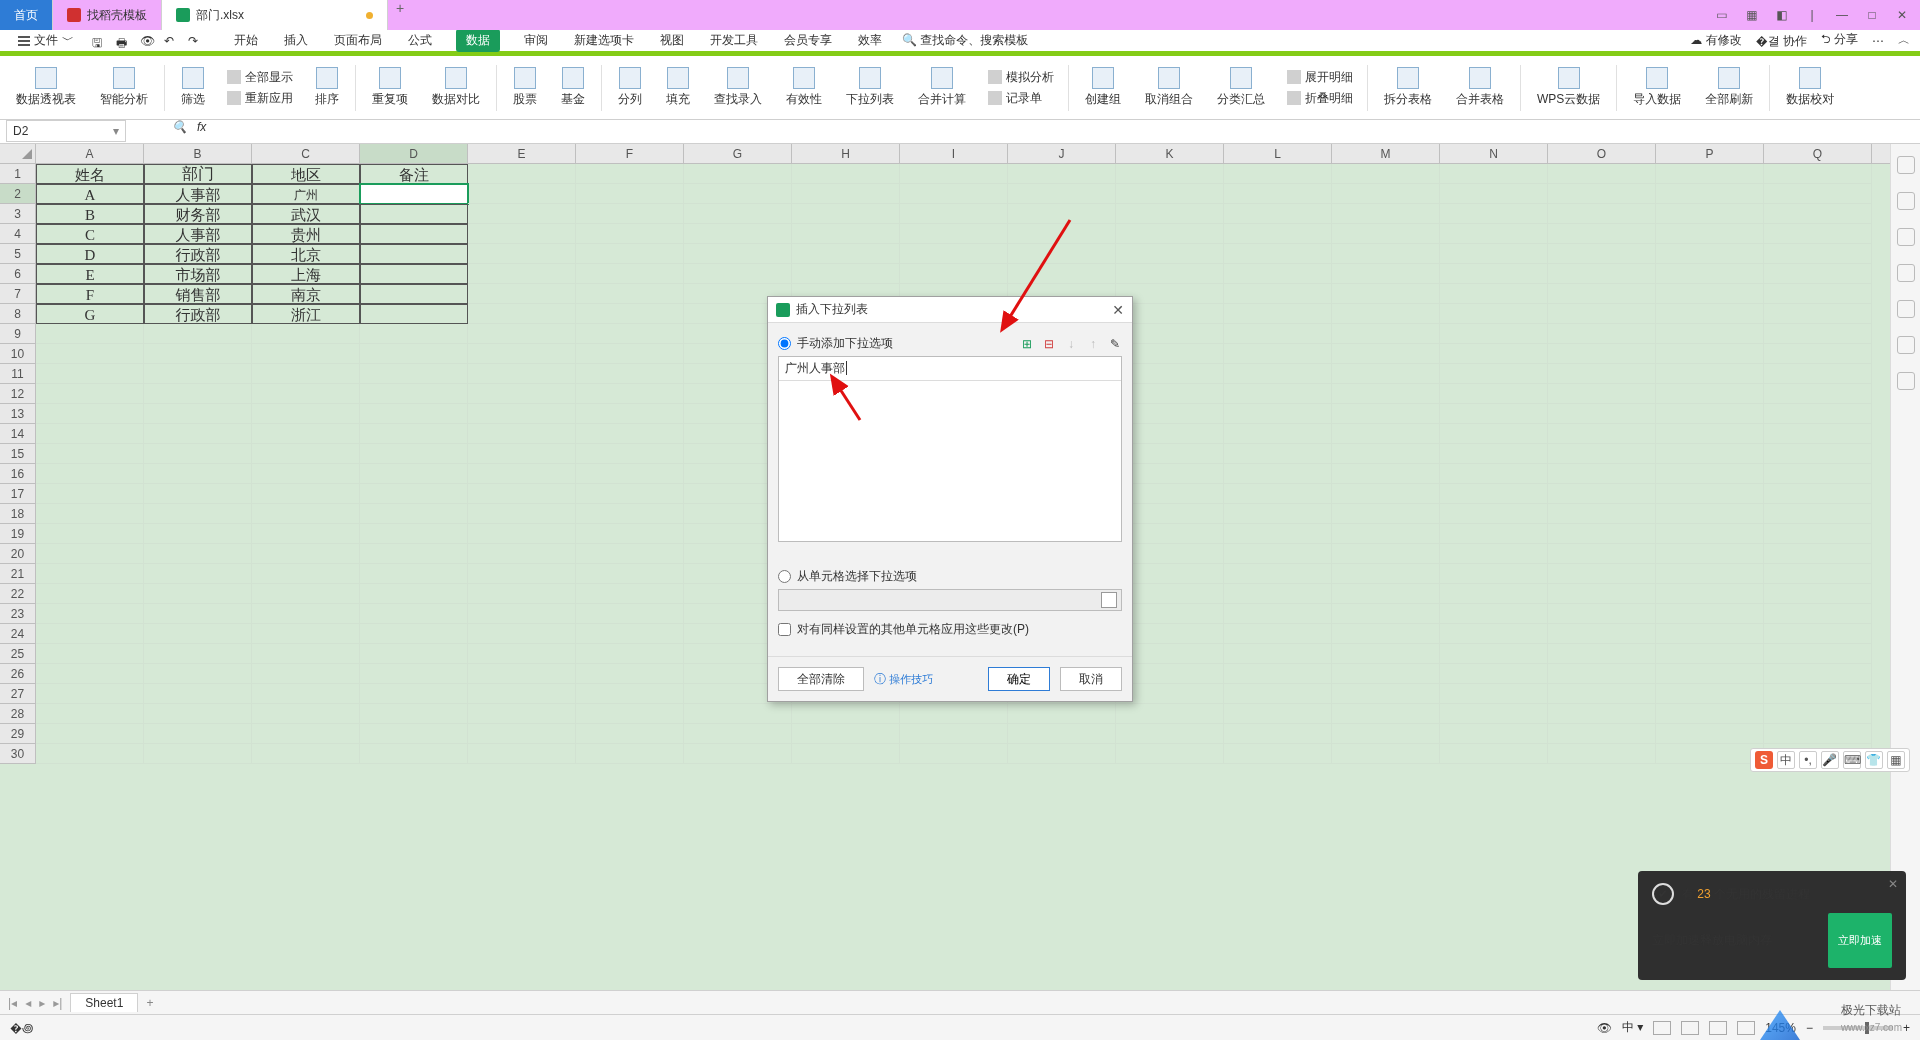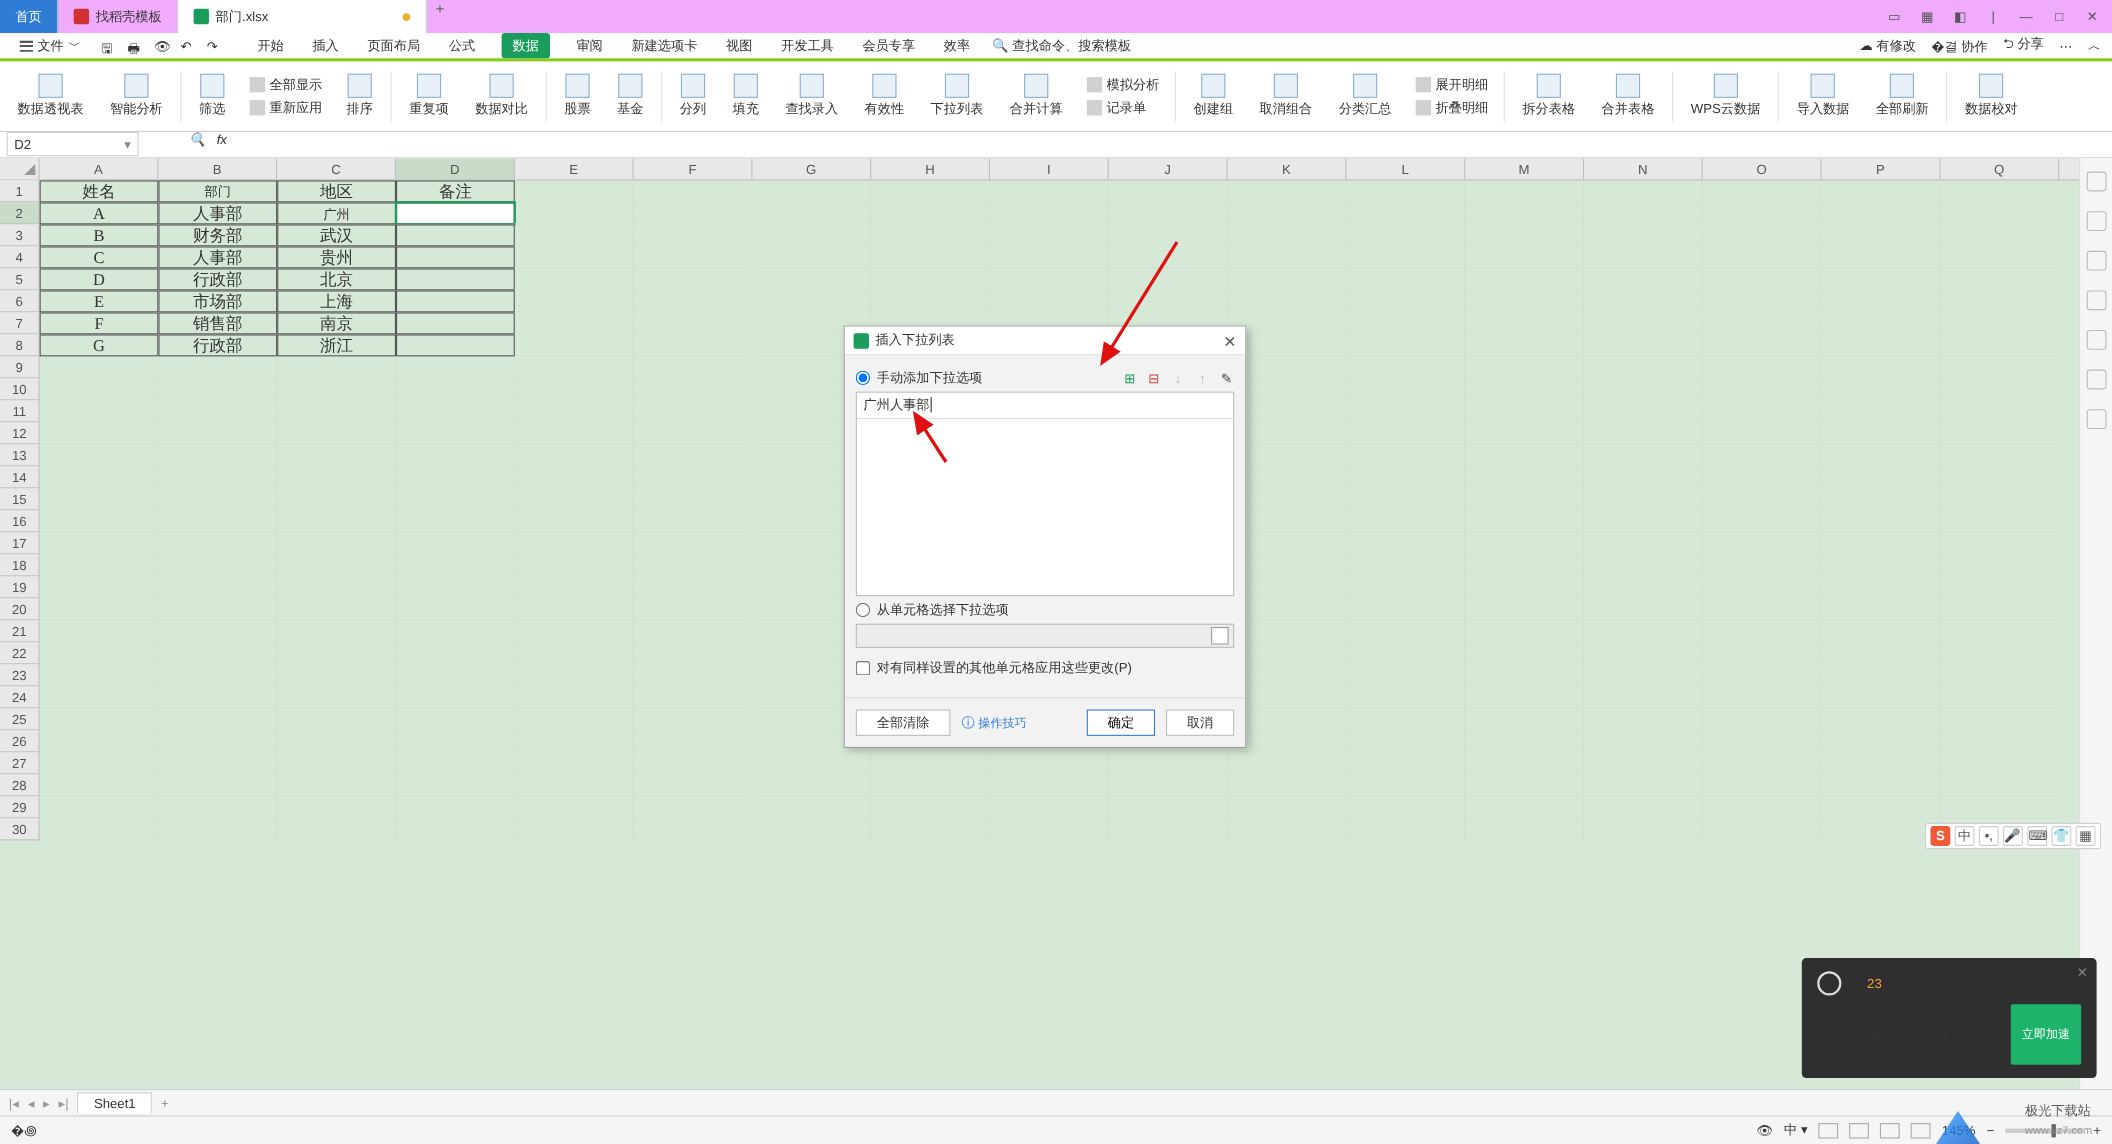--- a/index.html
+++ b/index.html
@@ -9,21 +9,21 @@
 .tab{height:30px;display:flex;align-items:center;padding:0 14px;gap:6px;cursor:pointer;border-right:1px solid #d0d0d0}
 .tab.active-home{background:#2e7cd6;color:#fff}
 .tab.active-home span{color:#fff}
 .tab .dot-mod{width:7px;height:7px;border-radius:50%;background:#f0b030}
 .tab .wps-ico{width:14px;height:14px;background:#d03030;border-radius:2px;display:inline-block}
 .tab .xls-ico{width:14px;height:14px;background:#1a9c5b;border-radius:2px;display:inline-block}
 .newtab{width:24px;text-align:center;font-size:14px;color:#666}
 .winctl{position:absolute;right:4px;top:0;display:flex;gap:2px;align-items:center;height:30px}
 .winctl .w{width:28px;height:22px;display:flex;align-items:center;justify-content:center;color:#555}
 
-.menubar{height:26px;background:#fff;display:flex;align-items:center;padding:0 12px;gap:2px;border-bottom:3px solid #84cc16}
+.menubar{height:26px;background:#fff;display:flex;align-items:center;padding:0 12px;gap:2px;border-bottom:5px solid #84cc16}
 .menubar .file{display:flex;align-items:center;gap:4px;padding:2px 6px}
 .menubar .hamb{display:inline-block;width:12px;height:10px;background:linear-gradient(#555 0 2px,transparent 2px 4px,#555 4px 6px,transparent 6px 8px,#555 8px 10px)}
 .menubar .qat{display:flex;gap:10px;margin-left:10px;color:#666}
 .menubar .qat span{width:14px;height:14px;display:inline-block}
 .menubar .mtabs{display:flex;gap:22px;margin-left:28px}
 .menubar .mtabs span{padding:3px 2px;cursor:pointer}
 .menubar .mtabs .sel{background:#1a9c5b;color:#fff;border-radius:3px;padding:3px 10px}
 .menubar .search{margin-left:16px;color:#888}
 .menubar .right{position:absolute;right:10px;display:flex;gap:14px;align-items:center;color:#555}
 
@@ -329,21 +329,21 @@
         <div class="ch">N</div>
         <div class="ch">O</div>
         <div class="ch">P</div>
         <div class="ch">Q</div>
       </div>
   </div>
   <div class="rows" id="rows">
       <div class="row">
         <div class="rh">1</div>
         <div class="cell bord" style="font-family: SimSun; font-size: 15px;">姓名</div>
-        <div class="cell bord" style="font-family: Liberation Mono, monospace; font-size: 12px;">部门</div>
+        <div class="cell bord" style="font-family: Liberation Mono, monospace; font-size: 16px;">部门</div>
         <div class="cell bord" style="font-family: SimSun; font-size: 15px;">地区</div>
         <div class="cell bord" style="font-family: SimSun; font-size: 15px;">备注</div>
         <div class="cell"></div>
         <div class="cell"></div>
         <div class="cell"></div>
         <div class="cell"></div>
         <div class="cell"></div>
         <div class="cell"></div>
         <div class="cell"></div>
         <div class="cell"></div>
@@ -960,21 +960,21 @@
         <span class="ti" style="color:#1a9c5b">⊞</span>
         <span class="ti" style="color:#d04040">⊟</span>
         <span class="ti" style="color:#bbb">↓</span>
         <span class="ti" style="color:#bbb">↑</span>
         <span class="ti">✎</span>
       </div>
     </div>
     <div class="listbox">
       <div class="item"><span>广州人事部</span><span style="border-left:1px solid #333;margin-left:1px">&nbsp;</span></div>
     </div>
-    <div class="radioopt" style="margin-top:4px">
+    <div class="radioopt" style="margin-top:26px">
       <input type="radio" style="">
       <span>从单元格选择下拉选项</span>
     </div>
     <div class="cellrange">
         <div class="pick"></div>
       </div>
     <div class="chkrow">
       <input type="checkbox" style="">
       <span>对有同样设置的其他单元格应用这些更改(P)</span>
     </div>

